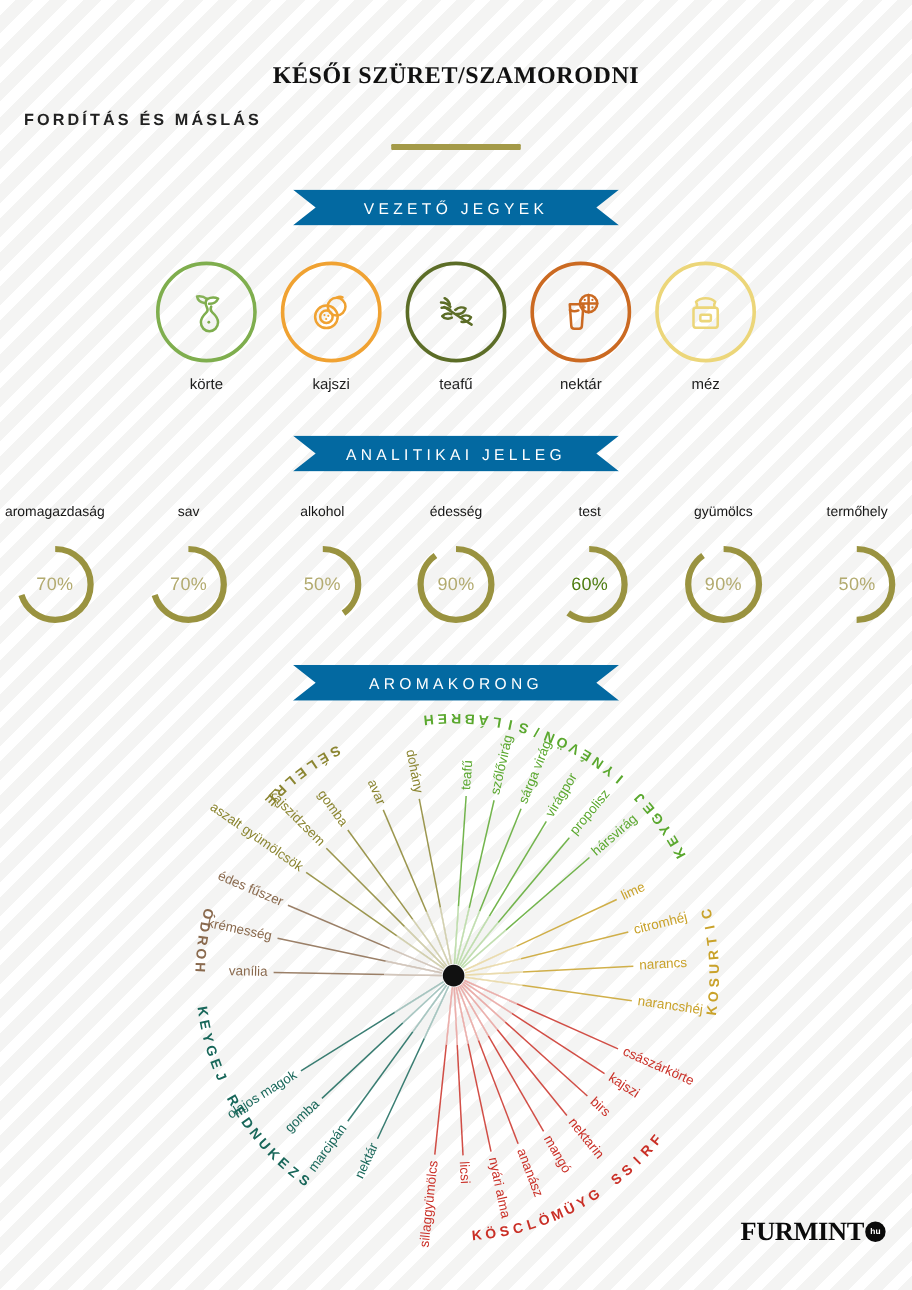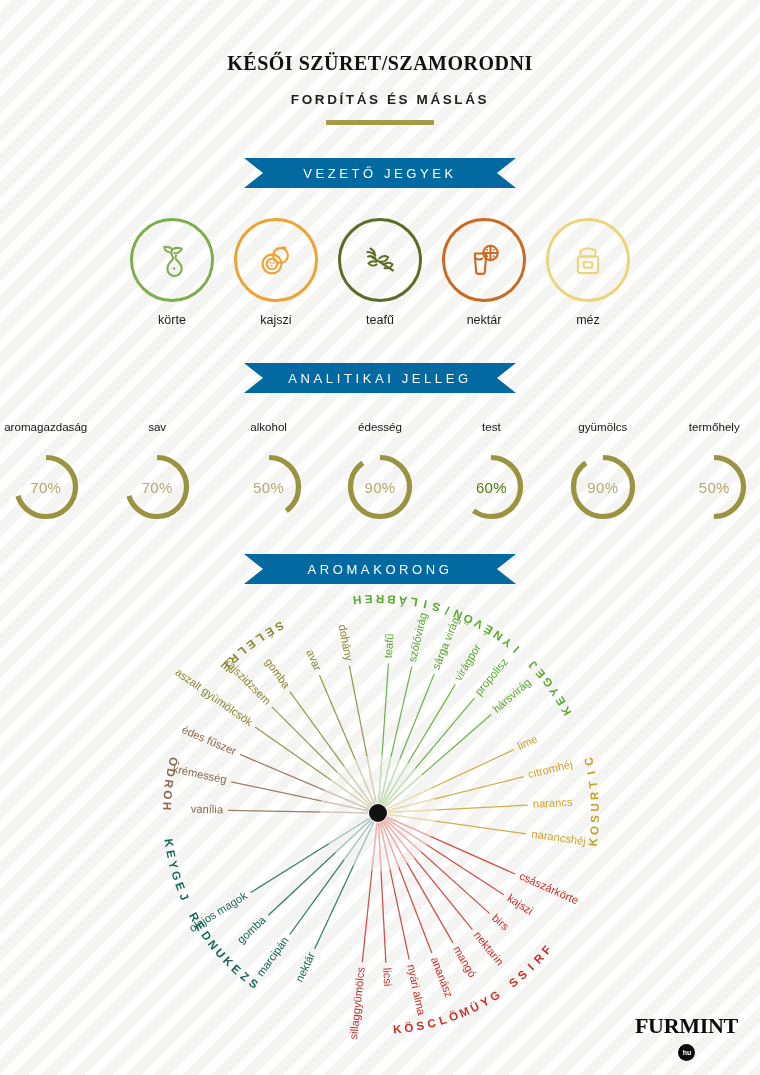--- a/index.html
+++ b/index.html
@@ -13,21 +13,21 @@
     color:#1a1a1a;
   }
 
   
   .title {
     position:absolute; left:0; right:0; top:52px; text-align:center;
     font-family:"Liberation Serif", serif;
     font-size:20px; font-weight:700; letter-spacing:0.5px; color:#111;
   }
   .subtitle {
-    position:absolute; left:0; right:0; top:92px; text-align:center;
+    position:absolute; left:0; right:0; top:92px; text-align:left;
     font-size:13.5px; font-weight:700; letter-spacing:2.6px; color:#222;margin-left:20px;
   }
   .title-rule {
     position:absolute; left:50%; top:120px; width:108px; height:5px;
     margin-left:-54px; background:#a49a48; border-radius:1px;
   }
   .ribbon-wrap { position:absolute; left:50%; margin-left:-136px; width:272px; height:30px; }
   .ribbon-body {
     position:absolute; inset:0; background:#0369a1;
     clip-path: polygon(0 0, 100% 0, 93% 50%, 100% 100%, 0 100%, 7% 50%);
@@ -62,24 +62,24 @@
     position:absolute; inset:0; display:flex; align-items:center; justify-content:center;
     font-size:15px; color:#b3ab70; letter-spacing:0.3px;
   }
 
   
   #aroma-wheel { position:absolute; left:0; top:590px; width:760px; height:450px; }
   #aroma-wheel svg { display:block; }
 
   
   .logo {
-    position:absolute; right:22px; bottom:14px;
-    display:flex; align-items:center;
+    position:absolute; right:22px; bottom:36px;
+    display:flex; 
     font-family:"Liberation Serif", serif;
-    font-weight:700; font-size:22px; letter-spacing:-0.3px; color:#0b0b0b;flex-direction:column;
+    font-weight:700; font-size:22px; letter-spacing:-0.3px; color:#0b0b0b;
   }
   .logo-badge {
     width:17px; height:17px; border-radius:50%; background:#0b0b0b;
     color:#fff; font-family:"Liberation Sans", sans-serif;
     font-size:7px; font-weight:700; letter-spacing:0;
     display:flex; align-items:center; justify-content:center;
     margin-left:1px; margin-top:5px;
   }
 </style>
 </head>

